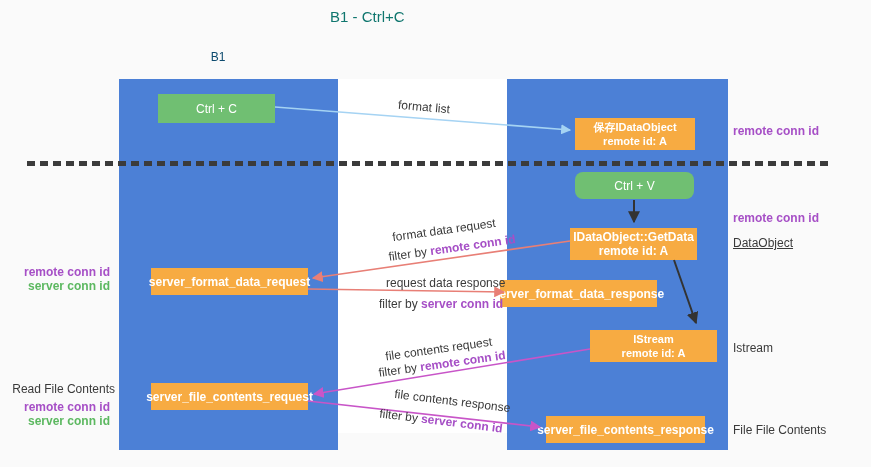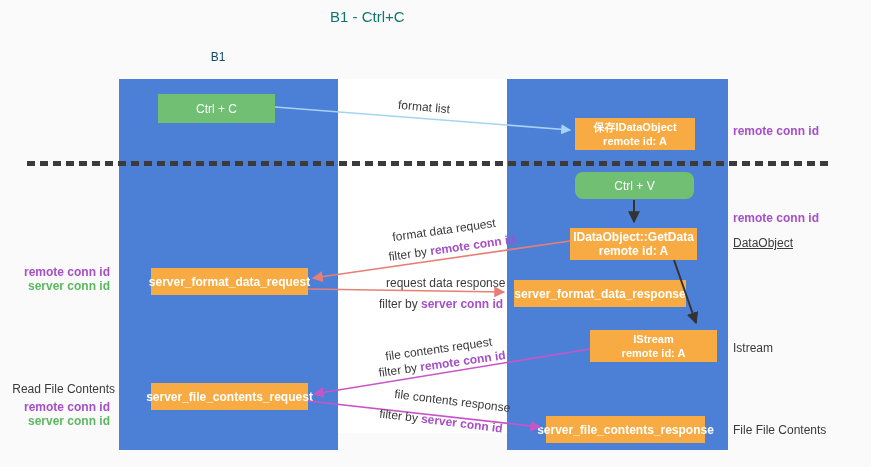--- a/index.html
+++ b/index.html
@@ -64,21 +64,21 @@
 
   <div class="node orange" style="left:570px;top:228px;width:127px;height:32px;font-size:12px;">
     <span>IDataObject::GetData</span>
     <span>remote id: A</span>
   </div>
 
   <div class="node orange" style="left:151px;top:268px;width:157px;height:27px;">
     <span>server_format_data_request</span>
   </div>
 
-  <div class="node orange" style="left:514px;top:280px;width:172px;height:27px;">
+  <div class="node orange" style="left:500px;top:280px;width:157px;height:27px;">
     <span>server_format_data_response</span>
   </div>
 
   <div class="node orange" style="left:590px;top:330px;width:127px;height:32px;font-size:11px;">
     <span>IStream</span>
     <span>remote id: A</span>
   </div>
 
   <div class="node orange" style="left:546px;top:416px;width:159px;height:27px;">
     <span>server_file_contents_response</span>

